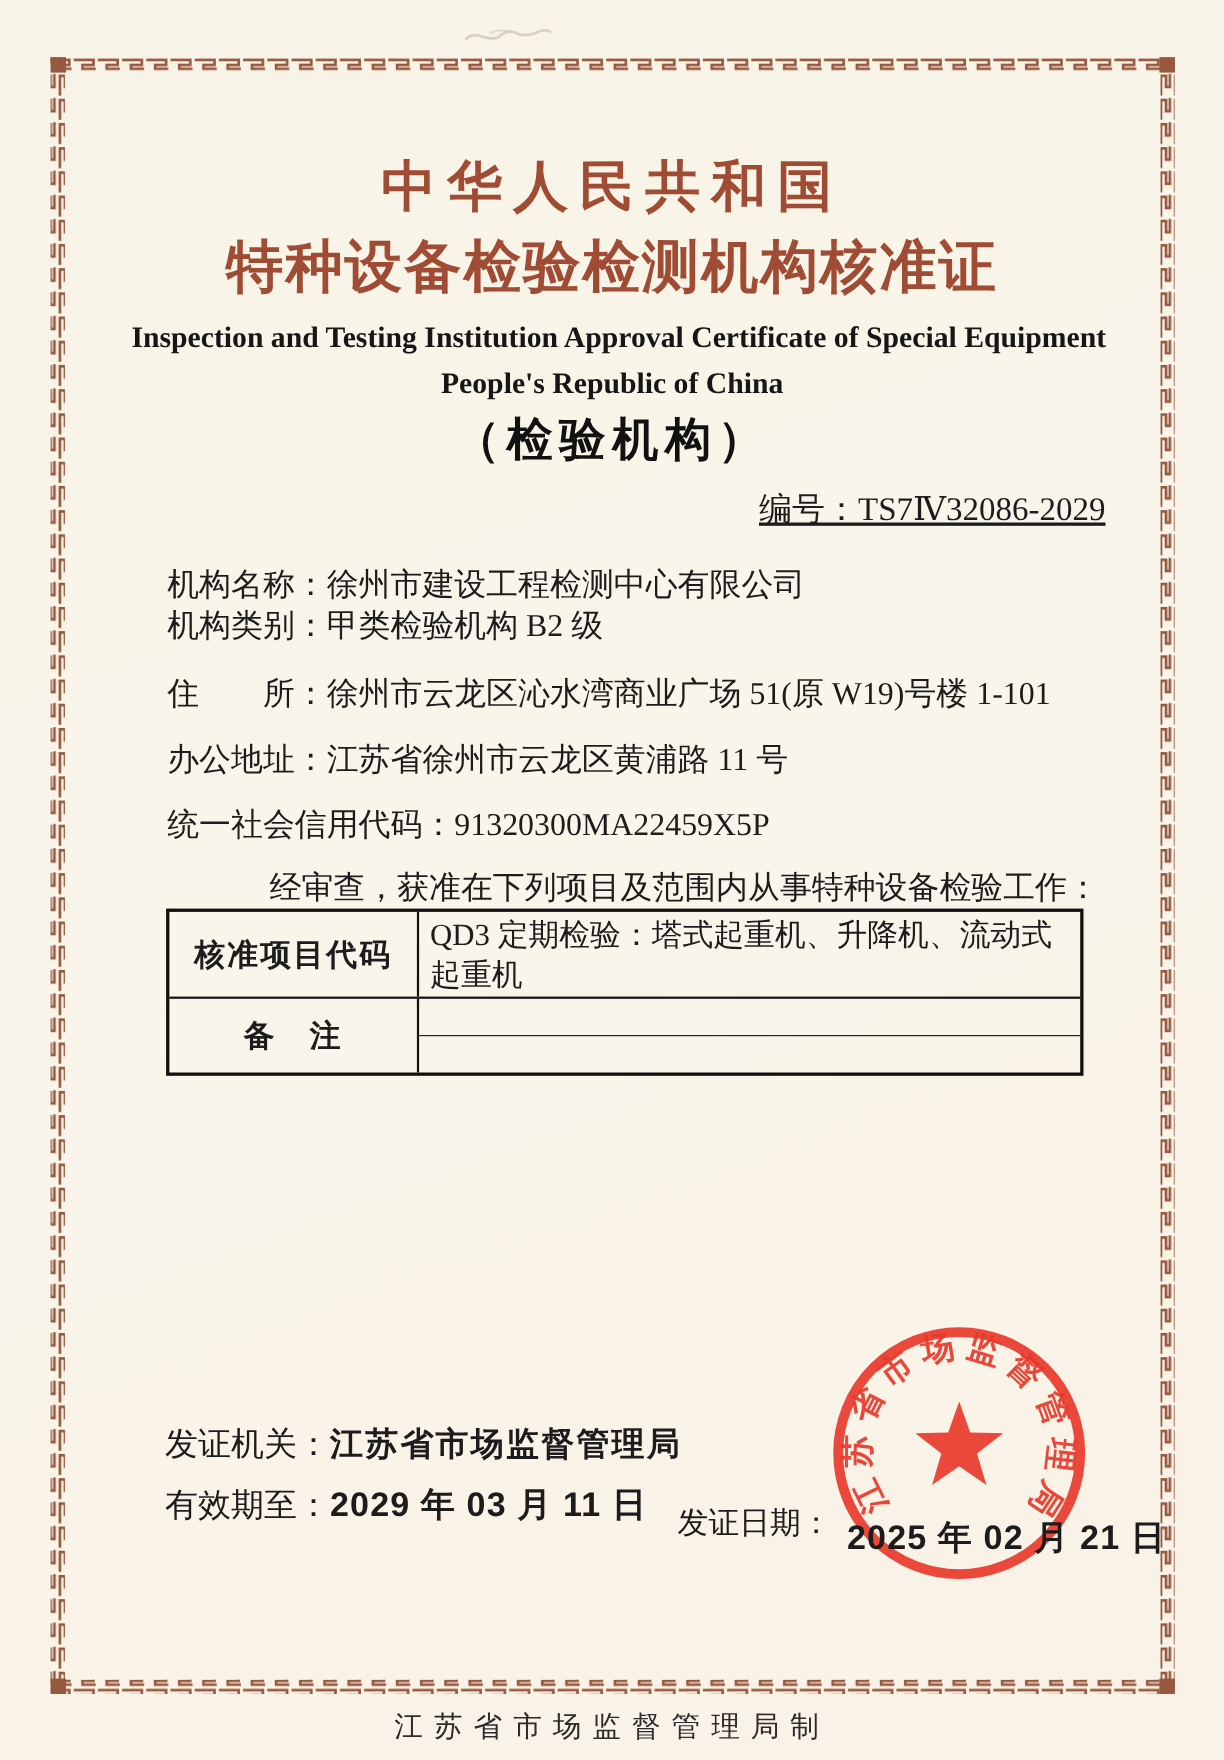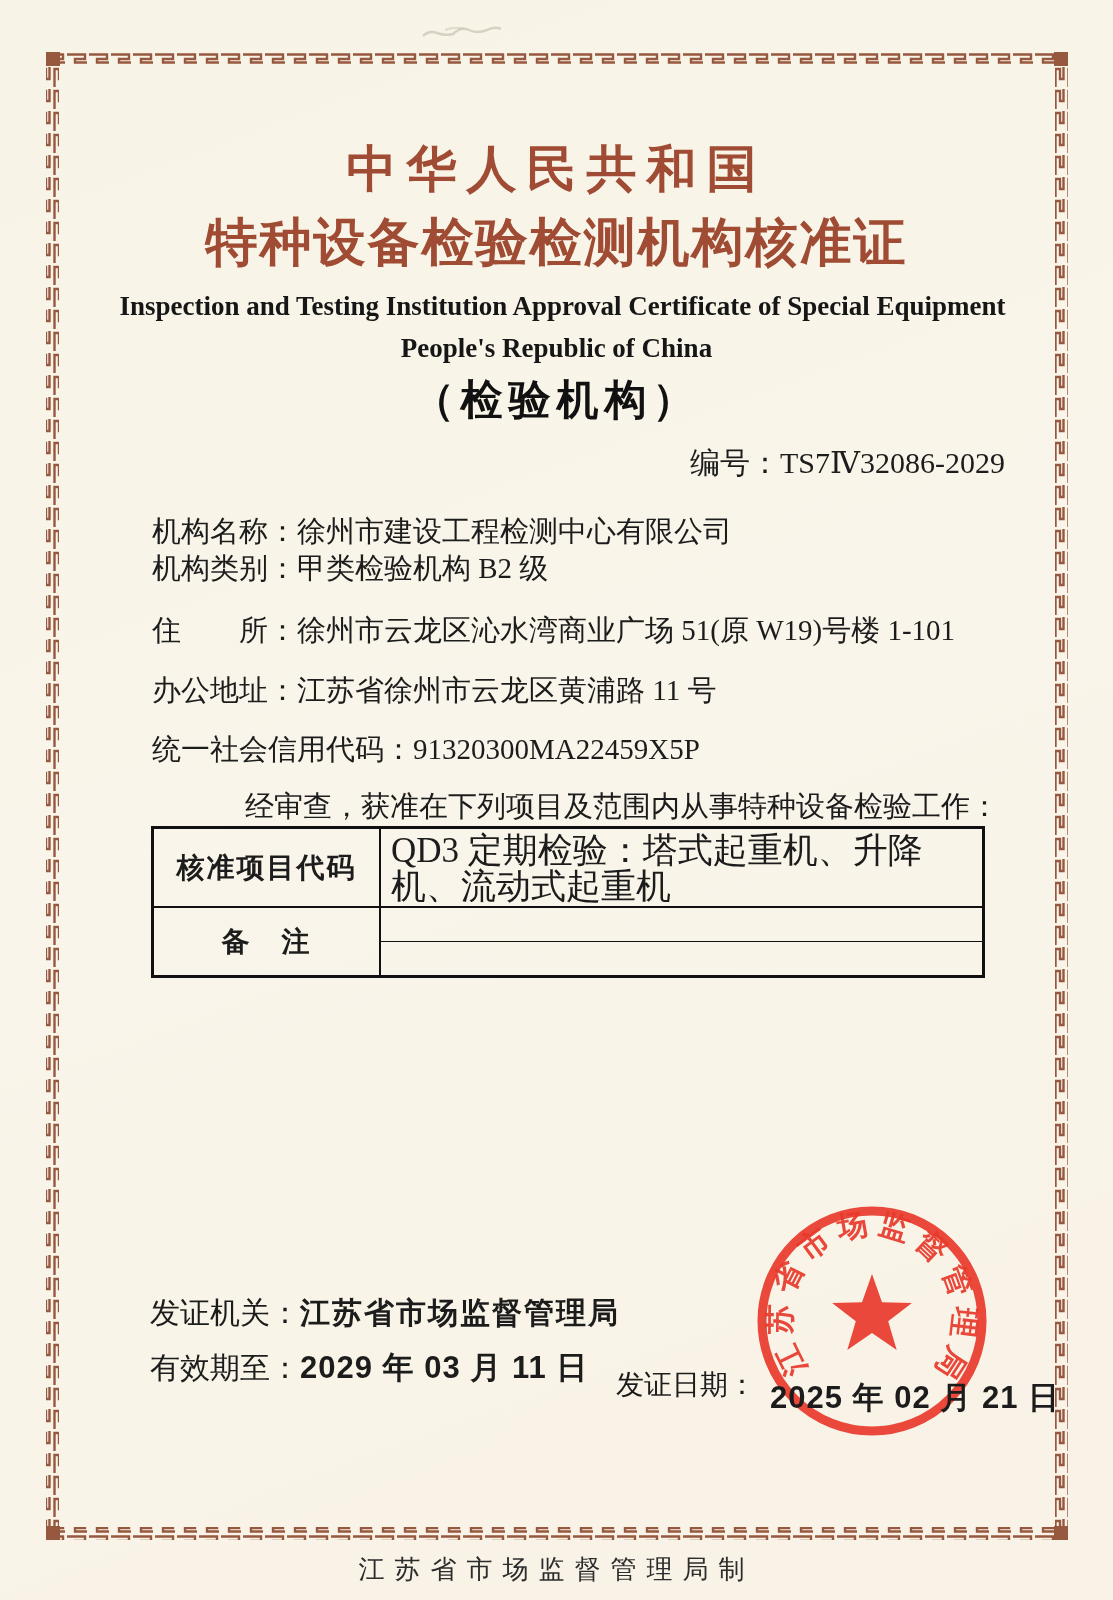--- a/index.html
+++ b/index.html
@@ -18,37 +18,37 @@
   .title-cn{left:0;right:0;text-align:center;font-weight:bold;color:#a04b33;white-space:nowrap;}
   .title-cn.l1{top:136px;font-size:50px;letter-spacing:10px;}
   .title-cn.l2{top:208px;font-size:52px;letter-spacing:2px;}
   .title-en{left:0;right:0;text-align:center;font-weight:bold;color:#161616;white-space:nowrap;}
   .title-en.l1{top:291px;font-size:27px;padding-left:12px;}
   .title-en.l2{top:333px;font-size:27px;}
   .subtitle{left:0;right:0;top:372px;text-align:center;font-weight:bold;color:#111;
     font-size:42px;letter-spacing:6px;}
 
   
-  .certno{top:443px;left:690px;font-size:30px;white-space:nowrap;}
+  .certno{top:443px;left:690px;font-size:30px;white-space:nowrap;text-decoration:underline;}
 
   
   .field{left:152px;font-size:29px;white-space:nowrap;}
   .f0{top:512px;} .f1{top:549px;} .f2{top:611px;} .f3{top:671px;} .f4{top:730px;}
   .intro{top:787px;left:205px;font-size:29px;white-space:nowrap;margin-left:40px;}
 
   
   .cert-table{left:151px;top:826px;width:834px;height:152px;
     border:3px solid #111;box-sizing:border-box;display:flex;flex-direction:column;
     background:transparent;}
   .t-row1{height:79px;display:flex;border-bottom:2px solid #111;box-sizing:border-box;}
   .t-row2{flex:1;display:flex;}
   .t-h{width:227px;border-right:2px solid #111;box-sizing:border-box;
     display:flex;align-items:center;justify-content:center;
     font-weight:bold;font-size:28px;letter-spacing:2px;}
-  .t-c{flex:1;padding:4px 10px;font-size:35px;line-height:36px;box-sizing:border-box;}
+  .t-c{flex:1;padding:4px 10px;font-size:28px;line-height:36px;box-sizing:border-box;}
   .t-c2{flex:1;display:flex;flex-direction:column;box-sizing:border-box;}
   .t-sub{flex:1;}
   .t-sub + .t-sub{border-top:1.5px solid #111;}
 
   
   .issuer{top:1293px;left:150px;font-size:30px;white-space:nowrap;}
   .issuer b{letter-spacing:2px;}
   .valid{top:1347px;left:150px;font-size:30px;white-space:nowrap;}
   .issue-label{top:1366px;left:616px;font-size:28px;white-space:nowrap;}
   .date-sans{font-family:"Liberation Sans","DejaVu Sans",sans-serif;font-weight:bold;

